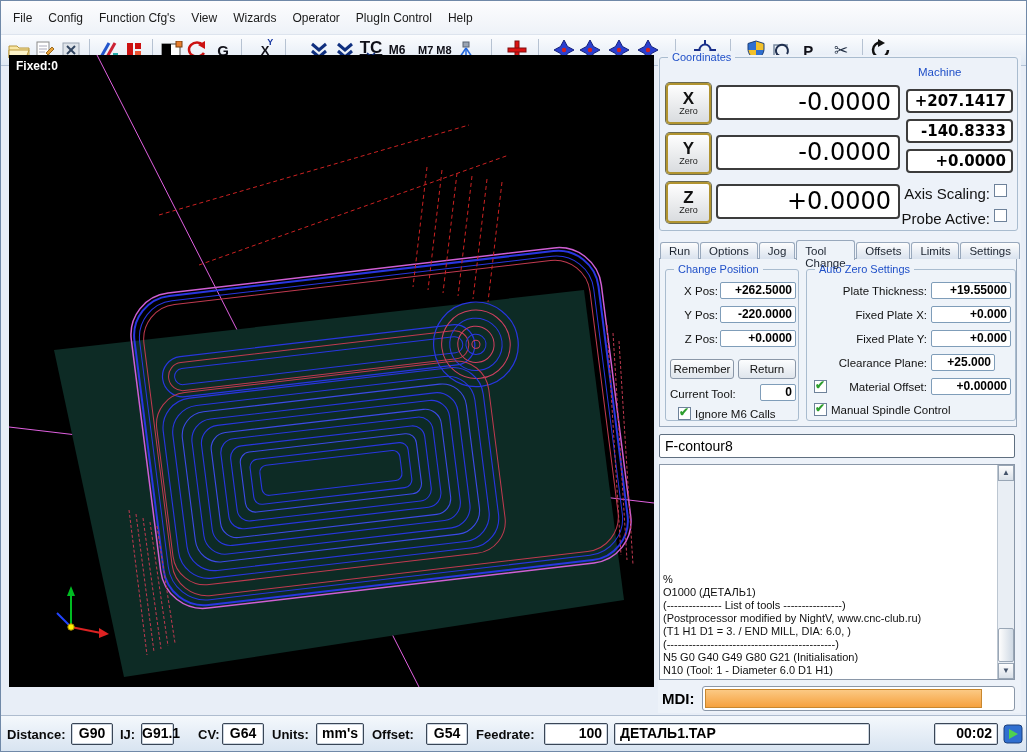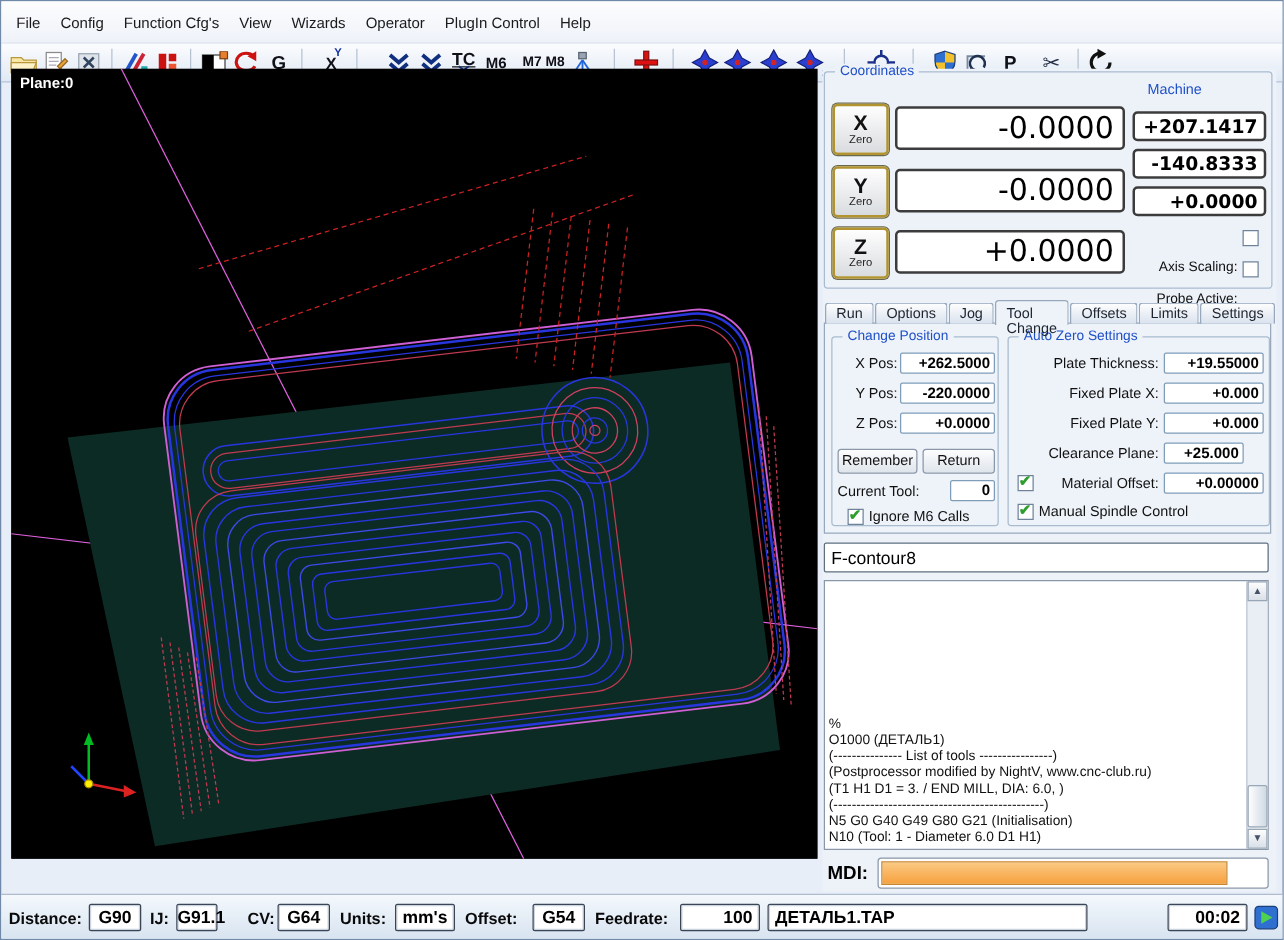--- a/index.html
+++ b/index.html
@@ -30,21 +30,21 @@
   .gcap { position:absolute; top:-7px; left:8px; background:#edf2f9; color:#2050c8; font-size:11px; padding:0 4px; white-space:nowrap; }
 
   
   .zbtn { position:absolute; left:6px; width:45px; height:41px; background:linear-gradient(#fefefe,#d9dcdf); border:2px solid #b19430; border-radius:4px; box-shadow:0 0 0 1px #6a6a50; display:flex; flex-direction:column; align-items:center; justify-content:center; }
   .zl { font-size:17px; font-weight:bold; color:#111; line-height:16px; }
   .zs { font-size:9px; color:#222; line-height:9px; }
   .dro { position:absolute; background:#fff; border:2px solid #3c3c3c; border-radius:4px; text-align:right; font-family:"DejaVu Sans", sans-serif; }
   .dro.big { left:56px; width:184px; height:35px; font-size:24px; line-height:31px; padding-right:7px; color:#000; }
   .dro.mach { left:246px; width:107px; height:24px; font-size:15px; font-weight:bold; line-height:20px; padding-right:5px; }
   .machine-cap { position:absolute; left:258px; top:8px; color:#2050c8; font-size:11.5px; }
-  .axlbl { position:absolute; left:220px; width:110px; text-align:right; font-size:11px; color:#111;margin-top:23px; }
+  .axlbl { position:absolute; left:220px; width:110px; text-align:right; font-size:15px; color:#111; }
   .cb { position:absolute; width:13px; height:13px; background:#fff; border:1px solid #6e829a; }
   .cb.checked::after { content:"\2714"; position:absolute; top:-3px; left:0px; color:#2e9e2e; font-size:12px; font-weight:bold; }
 
   
   .tabbar { position:absolute; left:2px; top:185px; display:flex; align-items:flex-end; z-index:3; }
   .tab { font-size:11.5px; color:#1c2430; background:linear-gradient(#fdfdfd,#d9e2ee); border:1px solid #98a8bc; border-bottom:none; border-radius:3px 3px 0 0; padding:2px 8px 2px; margin-right:1px; height:17px; }
   .tab.active { background:#eef3f9; height:20px; padding-top:4px; margin-bottom:-1px; }
   .tabcontent { position:absolute; left:1px; top:203px; width:358px; height:169px; border:1px solid #98a8bc; background:#eef3f9; z-index:2; }
 
   .fl { position:absolute; font-size:11.5px; color:#111; text-align:right; white-space:nowrap; }
@@ -158,21 +158,21 @@
         </svg>
       </span>
     <span class="ti">
         <svg width="20" height="18">
           <polyline points="3,3 10,9 17,3" fill="none" stroke="#0f2f7f" stroke-width="3"></polyline>
           <polyline points="3,10 10,16 17,10" fill="none" stroke="#0f2f7f" stroke-width="3"></polyline>
         </svg>
       </span>
     <span class="ti">
         <span style="display:flex;flex-direction:column;align-items:center;line-height:9px;">
-          <span class="tlbl" style="font-size:14px;text-decoration:underline;">TC</span>
+          <span class="tlbl" style="font-size:17px;text-decoration:underline;">TC</span>
           <svg width="10" height="5">
             <polyline points="1,1 5,4 9,1" fill="none" stroke="#0f2f7f" stroke-width="1.5"></polyline>
           </svg>
         </span>
       </span>
     <span class="ti">
         <span class="tlbl" style="font-size:12px;">M6</span>
       </span>
     <span class="ti ml8">
         <span class="tlbl" style="font-size:11px;">M7 M8</span>
@@ -326,21 +326,21 @@
         </g>
         <g>
           <line x1="62" y1="572" x2="62" y2="540" stroke="#00bb22" stroke-width="2"></line>
           <polygon points="58,541 66,541 62,531" fill="#00bb22"></polygon>
           <line x1="62" y1="572" x2="92" y2="578" stroke="#dd2222" stroke-width="2"></line>
           <polygon points="90,573 90,583 100,579" fill="#dd2222"></polygon>
           <line x1="62" y1="572" x2="48" y2="558" stroke="#2244ff" stroke-width="2"></line>
           <circle cx="62" cy="572" r="3.2" fill="#ffee00" stroke="#aa8800"></circle>
         </g>
       </svg>
-      <div class="tool-label">Plane:0</div>
+      <div class="tool-label">Fixed:0</div>
     </div>
 
     <div class="panel">
 
       <div class="grp" style="left:1px; top:2px; width:359px; height:174px;">
         <span class="gcap">Coordinates</span>
         <span class="machine-cap">Machine</span>
 
         <div class="zbtn" style="top:25px;">
           <span class="zl">X</span>

